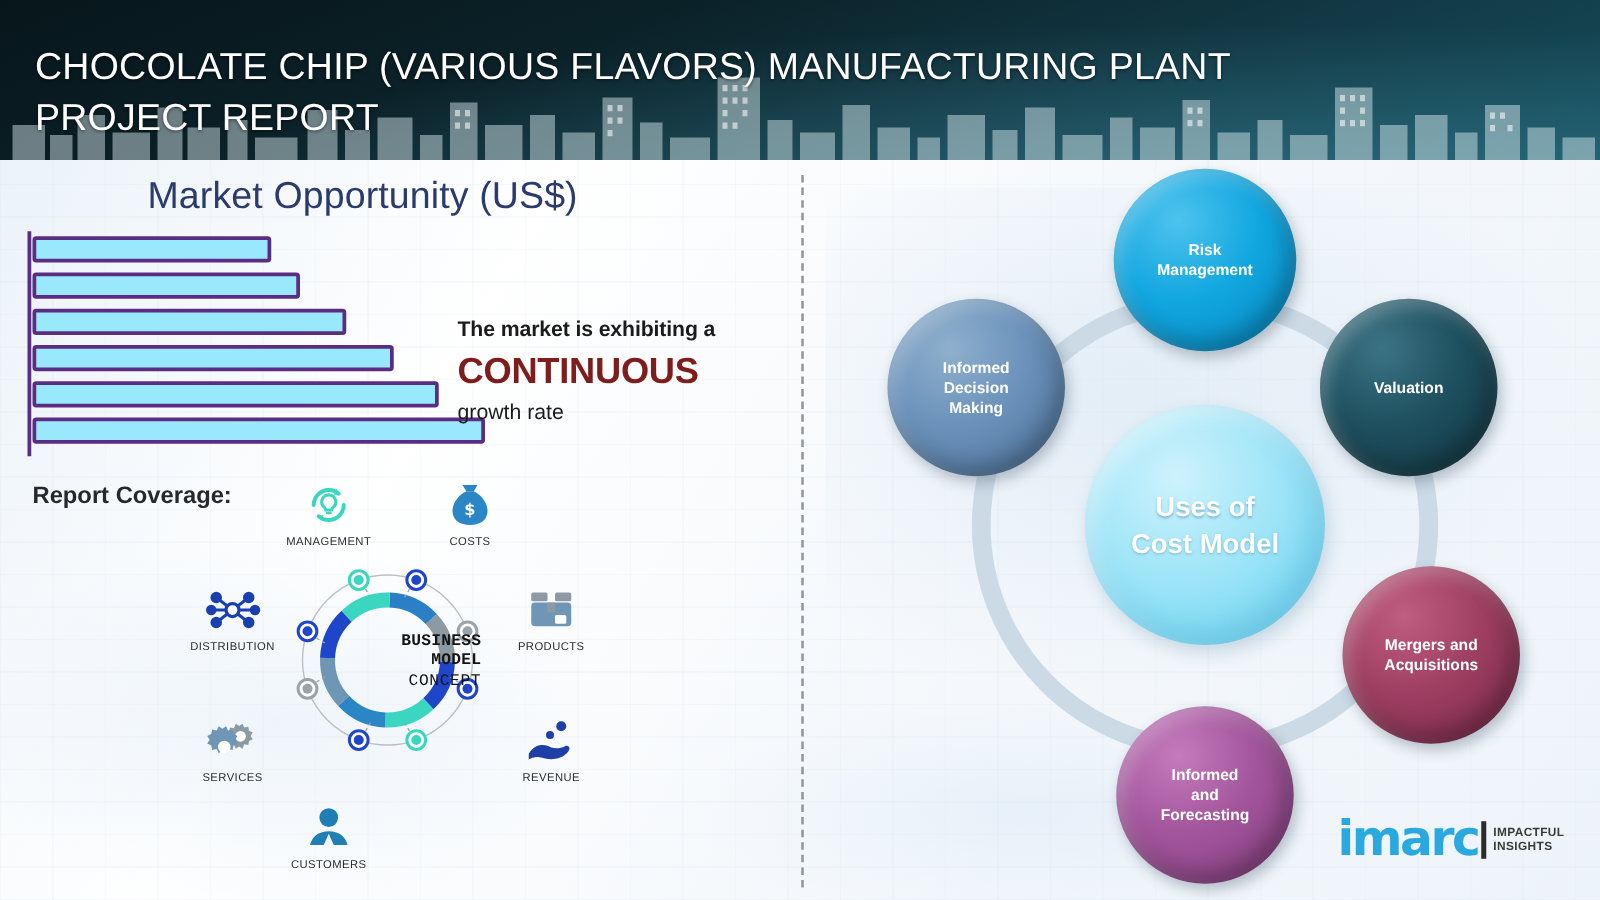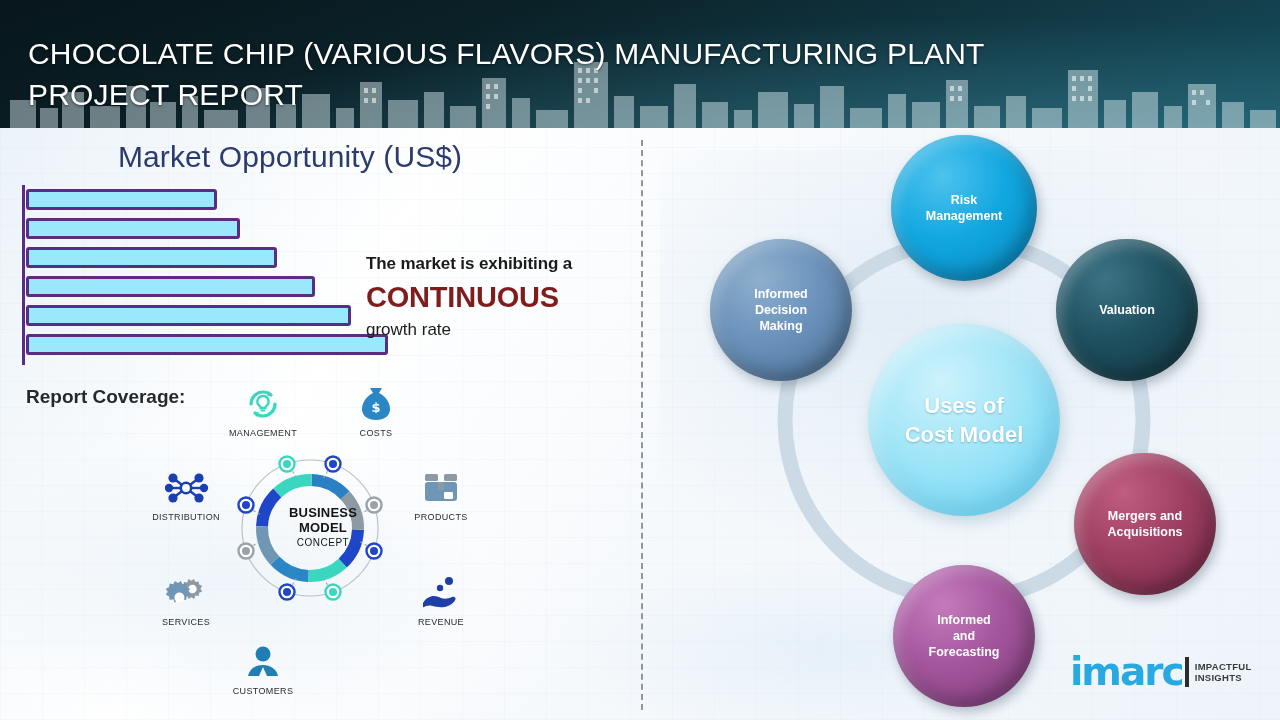--- a/index.html
+++ b/index.html
@@ -60,23 +60,23 @@
   .coverage-label{position:absolute;left:26px;top:386px;
     font-size:19px;font-weight:bold;color:#26282b;}
 
   
   .bm{position:absolute;left:140px;top:368px;width:340px;height:330px;}
   .bm .ico{position:absolute;width:92px;text-align:center;}
   .bm .ico .glyph{height:46px;display:flex;align-items:flex-end;justify-content:center;}
   .bm .ico .cap{margin-top:4px;font-size:9px;letter-spacing:.35px;color:#2a2c2f;
     font-family:"Liberation Sans",sans-serif;}
   .bm .ring{position:absolute;left:95px;top:85px;width:150px;height:150px;}
-  .bm .ring .txt{position:absolute;left:13px;top:52px;width:150px;text-align:center;}
+  .bm .ring .txt{position:absolute;left:0;top:52px;width:150px;text-align:right;font-family:Liberation Mono, monospace;}
   .bm .ring .t1{font-size:13px;font-weight:bold;color:#141414;line-height:15px;letter-spacing:.2px;}
-  .bm .ring .t2{font-size:10px;color:#141414;letter-spacing:.5px;margin-top:2px;}
+  .bm .ring .t2{font-size:13px;color:#141414;letter-spacing:.5px;margin-top:2px;}
 
   
   .hub{position:absolute;left:640px;top:128px;width:640px;height:592px;}
   .node{position:absolute;border-radius:50%;display:flex;align-items:center;justify-content:center;
     text-align:center;color:#ffffff;font-weight:bold;line-height:16px;font-size:12.5px;
     box-shadow:inset -6px -8px 16px rgba(0,0,0,.26), inset 5px 6px 14px rgba(255,255,255,.30),
                3px 5px 11px rgba(40,60,80,.30);}
   .node.center{font-size:22px;line-height:29px;font-weight:bold;
     text-shadow:0 1px 2px rgba(80,140,170,.55);
     box-shadow:inset -8px -10px 22px rgba(60,150,190,.30), inset 6px 8px 18px rgba(255,255,255,.55),

